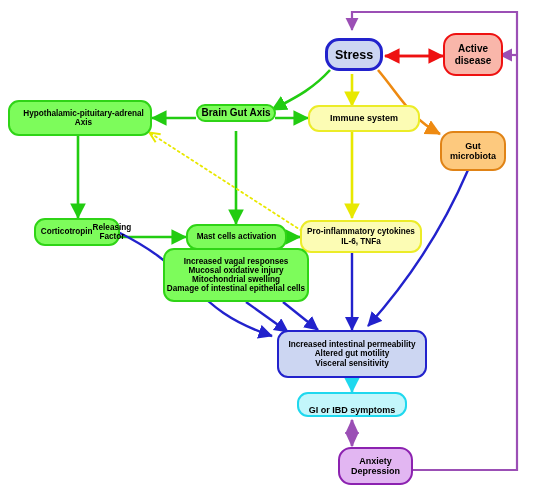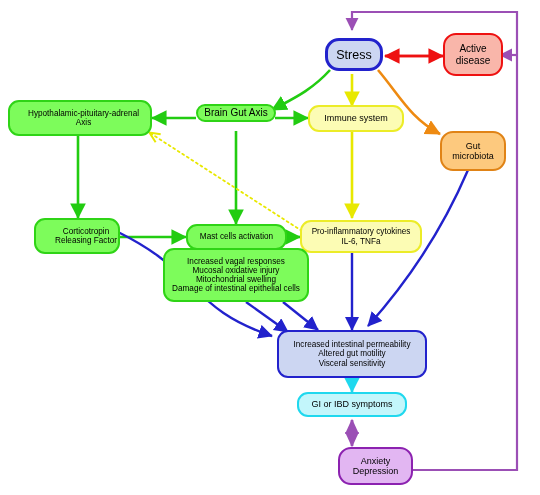--- a/index.html
+++ b/index.html
@@ -2,29 +2,29 @@
 <html><head>
 <meta charset="utf-8">
 <title>Stress Gut Brain Axis Diagram</title>
 <style>
   html,body{margin:0;padding:0;background:#ffffff;}
   body{width:540px;height:495px;overflow:hidden;
        font-family:"Liberation Sans","DejaVu Sans",sans-serif;}
   #canvas{position:relative;width:540px;height:495px;background:#fff;}
   #edges{position:absolute;left:0;top:0;width:540px;height:495px;}
   .node{position:absolute;box-sizing:border-box;display:flex;align-items:center;
-        justify-content:center;text-align:center;font-weight:normal;color:#000;
+        justify-content:center;text-align:center;font-weight:bold;color:#000;
         line-height:1.12;z-index:5;}
   .n-green{background:#7dfc5b;border:2px solid #2fd416;border-radius:11px;}
   .n-yellow{background:#fcfcb4;border:2px solid #ecec28;border-radius:11px;}
   .n-blue{background:#ccd6f2;border:2px solid #2222cc;border-radius:11px;}
   .n-stress{background:#ccd6f2;border:3px solid #2222cc;border-radius:14px;}
   .n-red{background:#f9b6aa;border:2.5px solid #ee1111;border-radius:13px;}
   .n-orange{background:#fdc97e;border:2px solid #e08316;border-radius:13px;}
-  .n-cyan{background:#c3f6fb;border:2px solid #1fd8ee;border-radius:11px;}
+  .n-cyan{background:#c3f6fb;border:2px solid #1fd8ee;border-radius:11px;align-items:flex-end;}
   .n-purple{background:#e2b6f2;border:2px solid #8c22b0;border-radius:13px;}
   .t9{font-size:9px;}
   .t8{font-size:8.2px;}
   .t10{font-size:10px;}
   .t12{font-size:12.5px;}
 </style>
 </head>
 <body>
 
 <div id="canvas">
@@ -115,30 +115,30 @@
 
   <div class="node n-green t8" style="left:8px;top:100px;width:144px;height:36px;flex-direction:column;padding-left:7px;">
     <span>Hypothalamic-pituitary-adrenal</span>
     <span>Axis</span>
   </div>
 
   <div class="node n-green t10" style="left:196px;top:104px;width:80px;height:18px;">
     <span>Brain Gut Axis</span>
   </div>
 
-  <div class="node n-yellow t9" style="left:308px;top:105px;width:96px;height:27px;">
+  <div class="node n-yellow t9" style="left:308px;top:105px;width:112px;height:27px;">
     <span>Immune system</span>
   </div>
 
   <div class="node n-orange t9" style="left:440px;top:131px;width:66px;height:40px;flex-direction:column;">
     <span>Gut</span>
     <span>microbiota</span>
   </div>
 
-  <div class="node n-green t8" style="left:34px;top:218px;width:86px;height:36px;flex-direction:column;padding-left:18px;">
+  <div class="node n-green t8" style="left:34px;top:218px;width:86px;height:28px;flex-direction:row;padding-left:18px;">
     <span>Corticotropin</span>
     <span>Releasing Factor</span>
   </div>
 
   <div class="node n-green t8" style="left:186px;top:224px;width:101px;height:26px;">
     <span>Mast cells activation</span>
   </div>
 
   <div class="node n-yellow t8" style="left:300px;top:220px;width:122px;height:33px;flex-direction:column;">
     <span>Pro-inflammatory cytokines</span>

